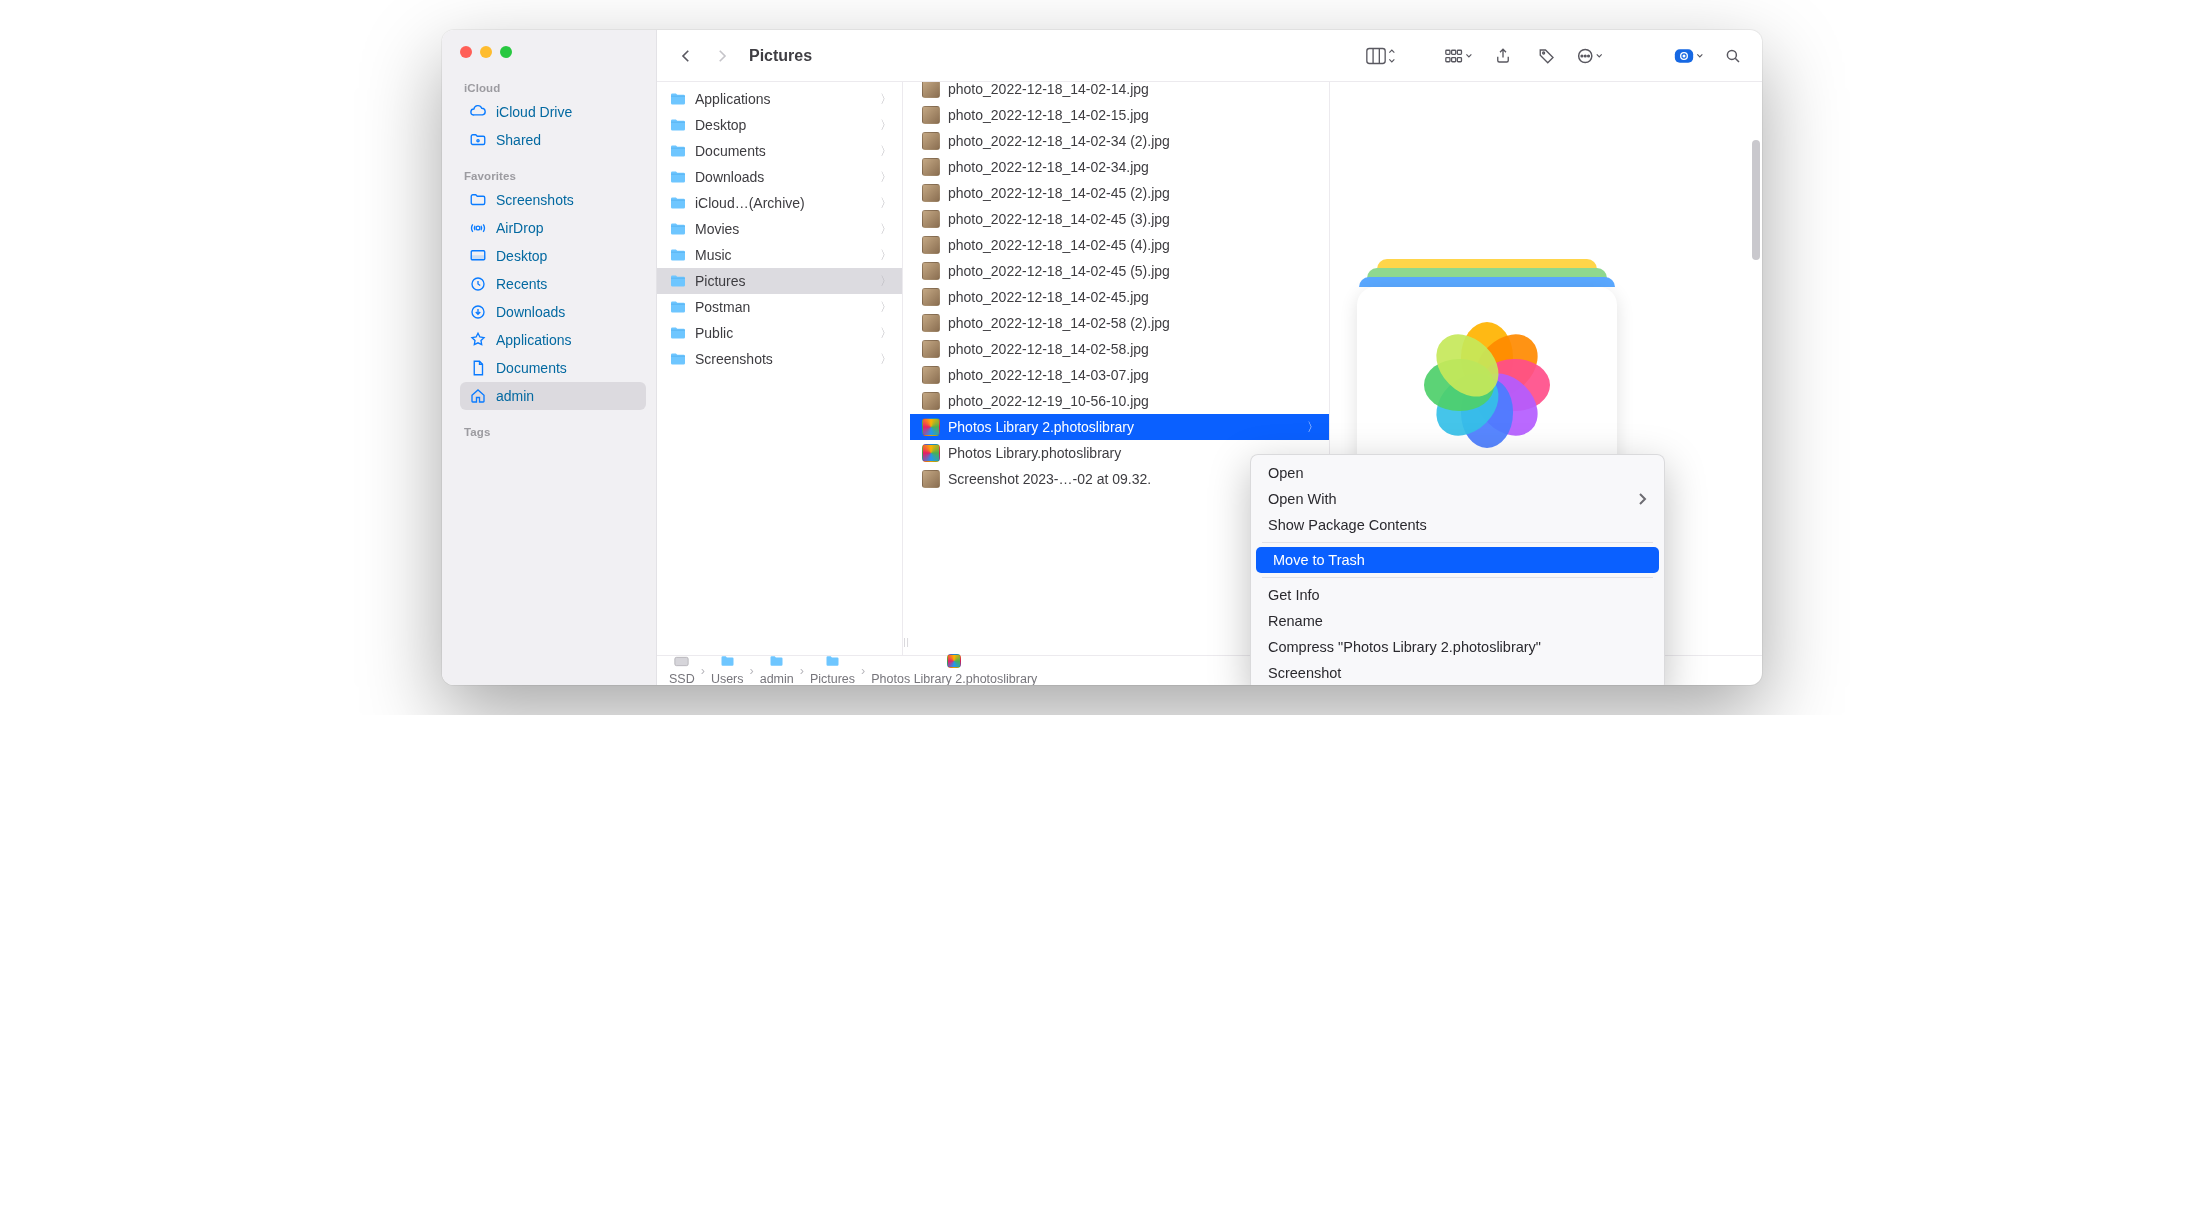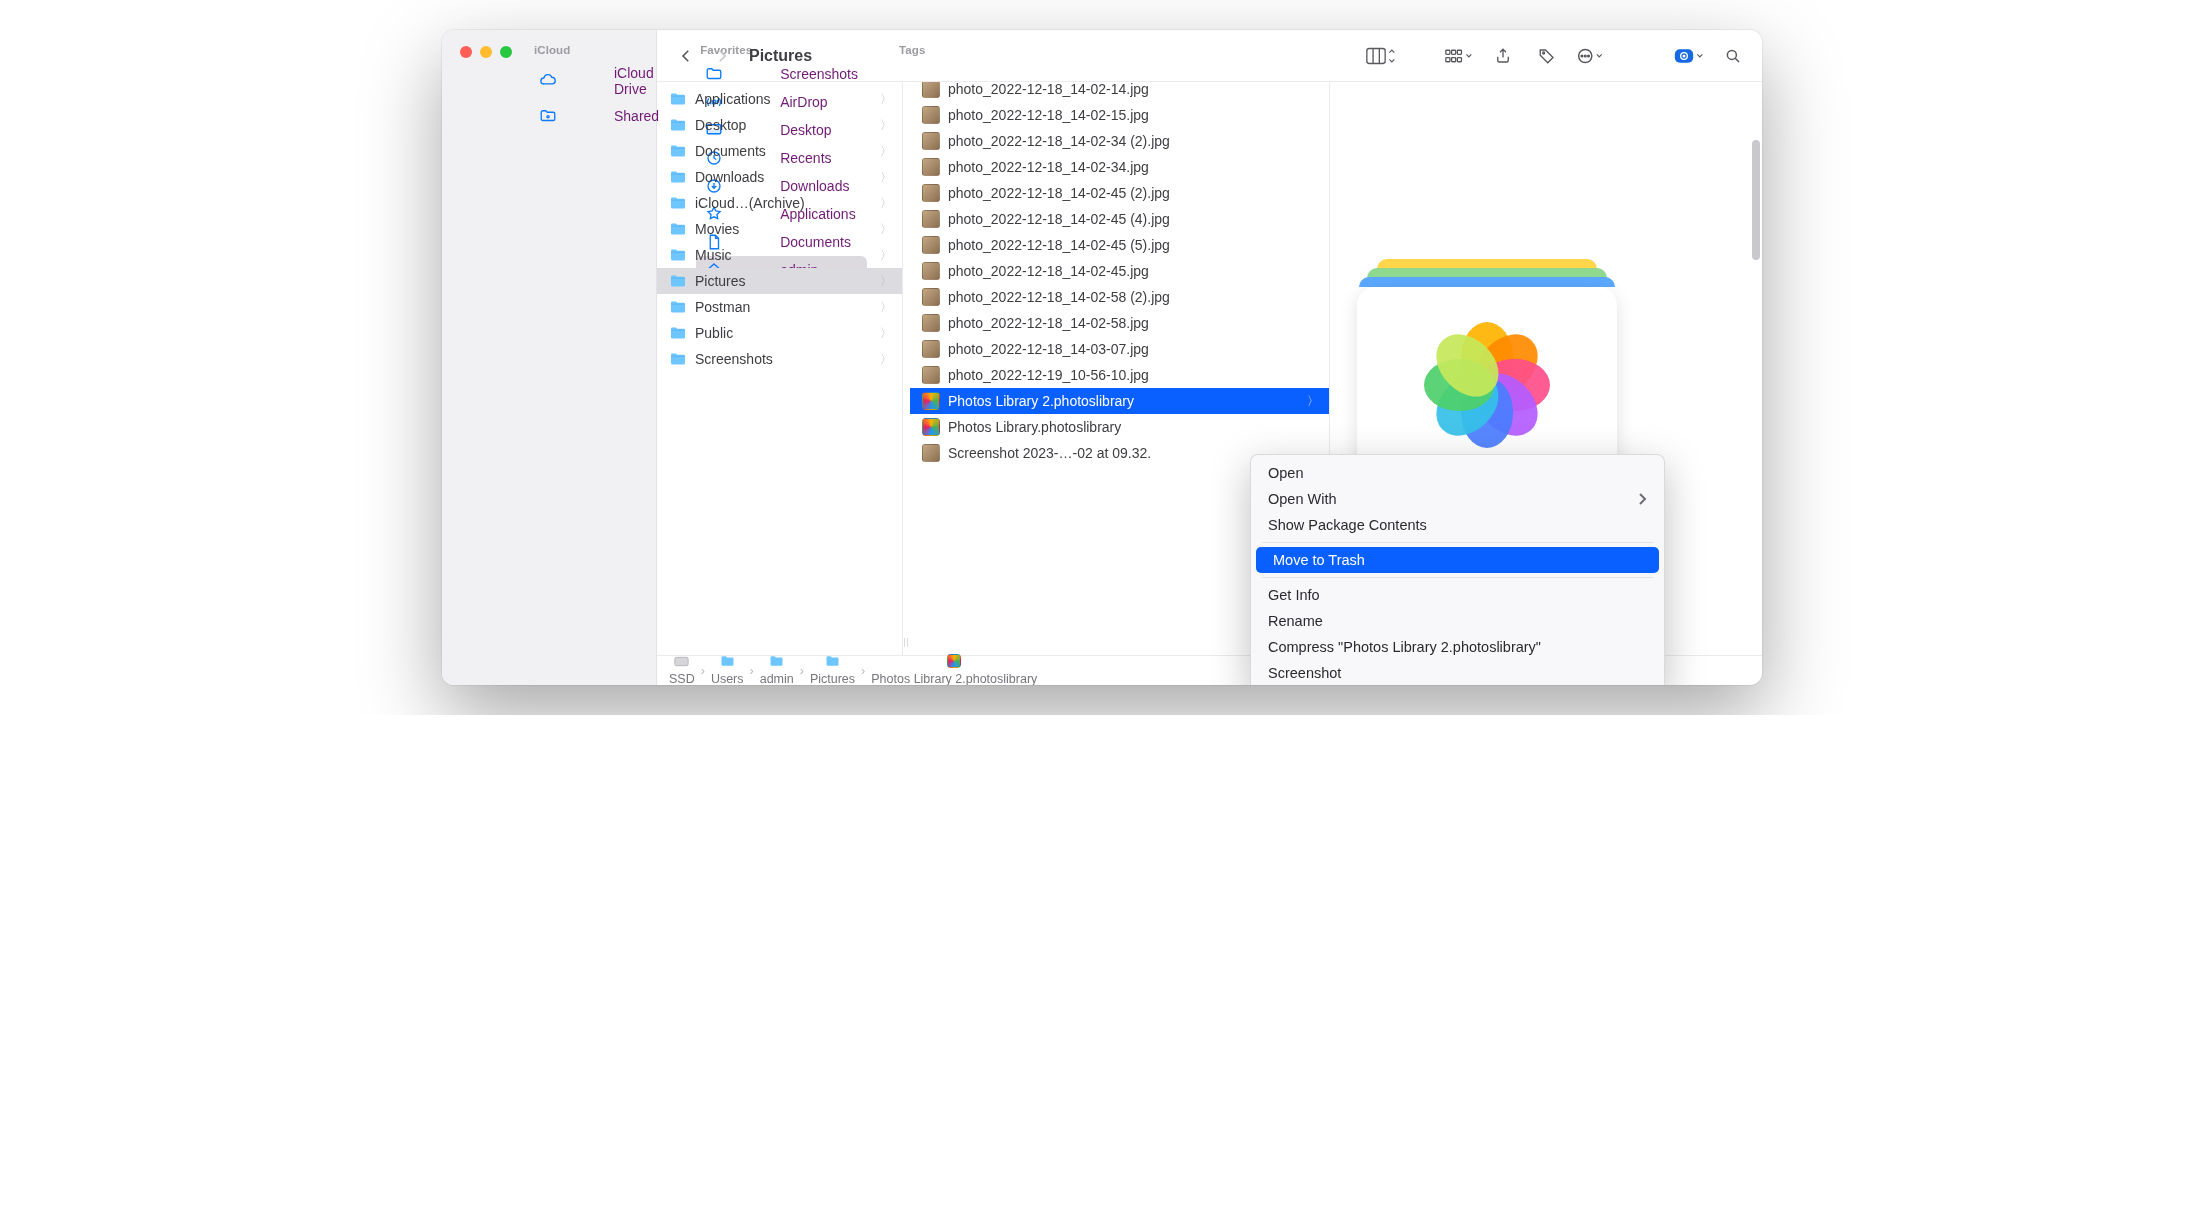--- a/index.html
+++ b/index.html
@@ -21,37 +21,37 @@
     overflow: hidden;
     position: relative;
   }
 
   
   .sidebar {
     width: 215px;
     background: #f1f0f3;
     border-right: 1px solid #e3e2e6;
     display: flex;
-    flex-direction: row;
+    flex-direction: column;
     font-size: 14px;
     color: #47464a;
   }
   .traffic { display:flex; gap:8px; padding:16px 0 10px 18px; }
   .dot { width:12px; height:12px; border-radius:50%; }
   .dot.r{background:#ff5f57;} .dot.y{background:#febc2e;} .dot.g{background:#28c840;}
   .sb-section { padding: 6px 10px 2px 18px; }
   .sb-header { font-size:11.5px; font-weight:600; color:#9c9ba0; padding:8px 0 4px 4px; letter-spacing:.1px; }
   .sb-item {
     display:flex; align-items:center; gap:9px;
     padding:5px 9px; border-radius:6px;
     cursor:default;
   }
   .sb-item.sel { background:#dcdadf; }
   .sb-item .ic { width:18px; height:18px; display:flex; align-items:center; justify-content:center; color:#0a7bff; flex-shrink:0; }
-  .sb-item span.lbl { color:#701a75; font-size:14px;margin-left:48px; }
+  .sb-item span.lbl { color:#0369a1; font-size:14px; }
 
   
   .main { flex:1; display:flex; flex-direction:column; min-width:0; }
   .toolbar {
     height:52px; border-bottom:1px solid #eceaee;
     display:flex; align-items:center; padding:0 14px; gap:6px;
     color:#595860;
   }
   .tb-btn { width:30px; height:30px; display:flex; align-items:center; justify-content:center; border-radius:6px; color:#6d6c72; }
   .tb-btn.disabled { color:#c5c4c9; }
@@ -470,20 +470,24 @@
               <span class="thumb"></span>
               <span>photo_2022-12-18_14-02-34 (2).jpg</span>
             </div>
             <div class="row">
               <span class="thumb"></span>
               <span>photo_2022-12-18_14-02-34.jpg</span>
             </div>
             <div class="row">
               <span class="thumb"></span>
               <span>photo_2022-12-18_14-02-45 (2).jpg</span>
+            </div>
+            <div class="row">
+              <span class="thumb"></span>
+              <span>photo_2022-12-18_14-02-45 (3).jpg</span>
             </div>
             <div class="row">
               <span class="thumb"></span>
               <span>photo_2022-12-18_14-02-45 (4).jpg</span>
             </div>
             <div class="row">
               <span class="thumb"></span>
               <span>photo_2022-12-18_14-02-45 (5).jpg</span>
             </div>
             <div class="row">

